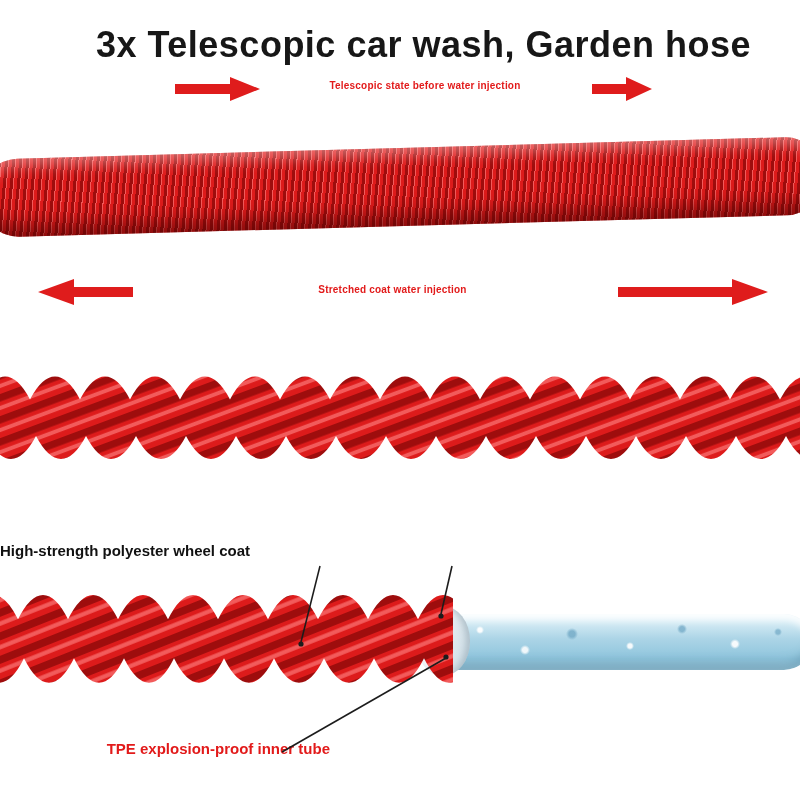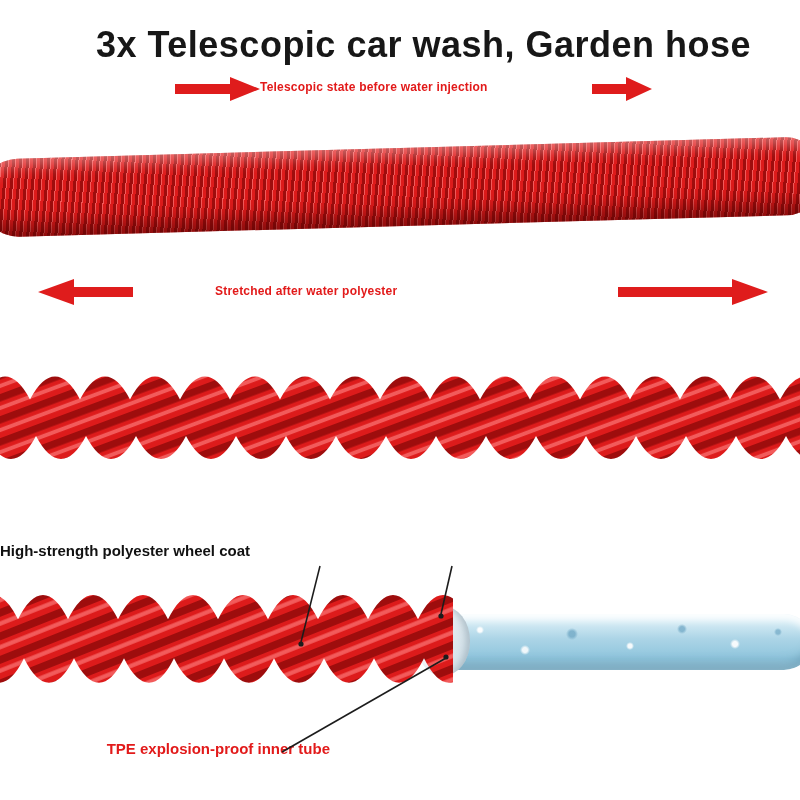--- a/index.html
+++ b/index.html
@@ -5,22 +5,22 @@
   html,body{margin:0;padding:0;background:#fff;}
   #page{
     position:relative;width:800px;height:800px;overflow:hidden;background:#ffffff;
     font-family:"Liberation Sans", sans-serif;
   }
   .title{
     position:absolute;top:24px;left:0;width:799px;text-align:center;
     font-size:36px;font-weight:bold;color:var(--title-black,#171717);letter-spacing:.5px;margin-left:24px;
   }
   .ann-text{
-    position:absolute;font-size:12px;font-weight:bold;color:var(--label-red,#e21a1a);
-    letter-spacing:.2px;
+    position:absolute;font-size:10px;font-weight:bold;color:var(--label-red,#e21a1a);
+    text-align:center;letter-spacing:.2px;
   }
   .before-text{top:80px;left:260px;width:330px;}
   .after-text{top:284px;left:215px;width:355px;}
   .coat-text{
     position:absolute;top:542px;left:0;width:800px;
     font-size:15px;font-weight:bold;color:#111;
   }
   .tube-text{
     position:absolute;top:740px;left:30px;width:300px;text-align:right;
     font-size:15px;font-weight:bold;color:var(--label-red,#e21a1a);
@@ -76,21 +76,21 @@
   <div class="ann-text before-text">Telescopic state before water injection</div>
   <svg class="arrow" style="top:76px;left:592px;" width="60" height="26">
     <polygon points="0,8 34,8 34,1 60,13 34,25 34,18 0,18" style="fill:var(--arrow-red,#df1c1c)"></polygon>
   </svg>
 
   <div class="compressed-hose"></div>
 
   <svg class="arrow" style="top:278px;left:38px;" width="95" height="28">
     <polygon points="95,9 36,9 36,1 0,14 36,27 36,19 95,19" style="fill:var(--arrow-red,#df1c1c)"></polygon>
   </svg>
-  <div class="ann-text after-text">Stretched after water polyester</div>
+  <div class="ann-text after-text">Stretched coat water injection</div>
   <svg class="arrow" style="top:278px;left:618px;" width="150" height="28">
     <polygon points="0,9 114,9 114,1 150,14 114,27 114,19 0,19" style="fill:var(--arrow-red,#df1c1c)"></polygon>
   </svg>
 
   <svg class="expanded-hose" viewBox="0 0 800 118" preserveAspectRatio="none">
     <defs>
       <pattern id="spiral" patternUnits="userSpaceOnUse" width="26" height="26" patternTransform="rotate(64)">
         <rect width="26" height="26" style="fill:var(--hose-red,#dd1b1b)"></rect>
         <rect width="9" height="26" style="fill:var(--hose-red-dark,#9e0d0d)"></rect>
         <rect x="14" width="5" height="26" style="fill:var(--hose-red-light,#f25b5b)"></rect>

